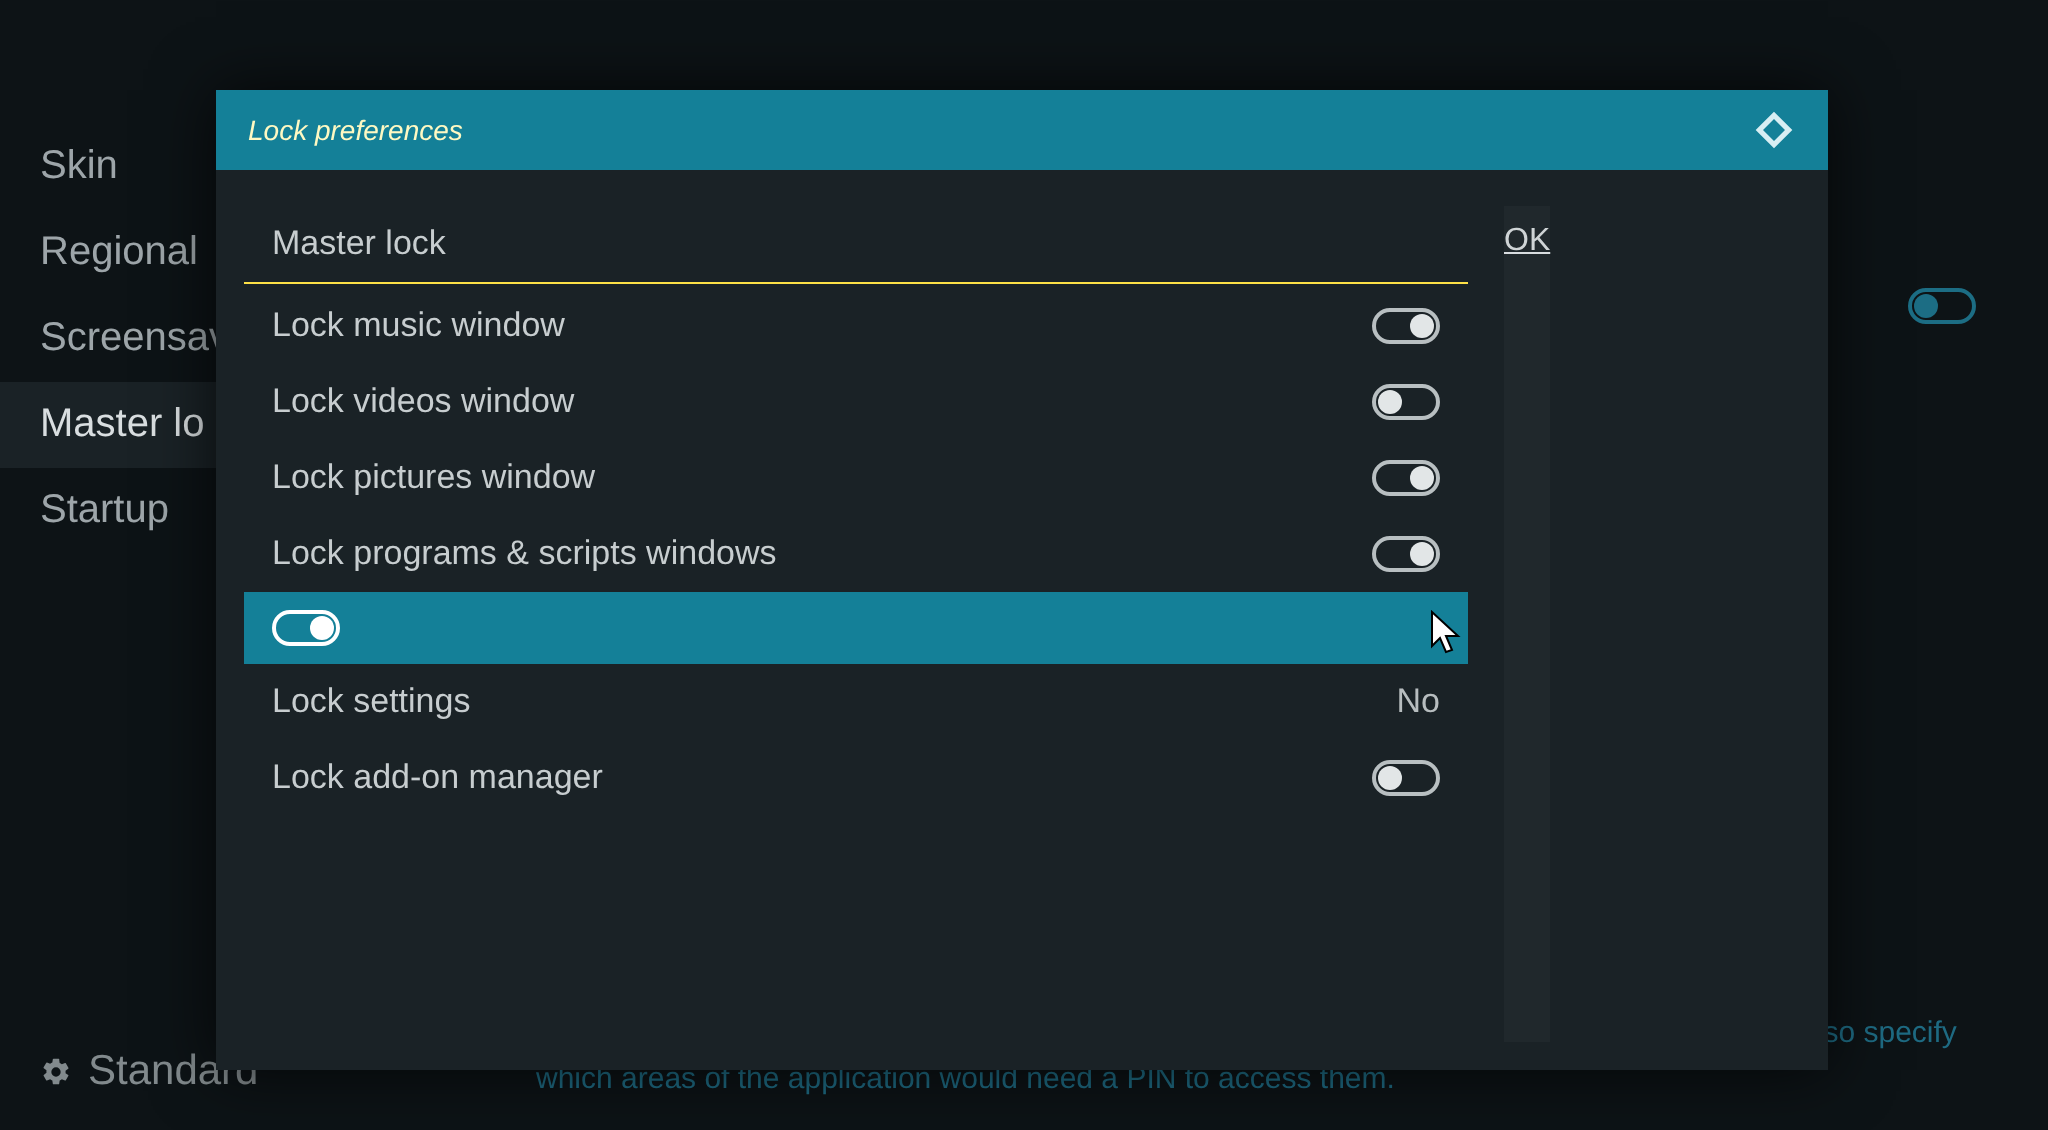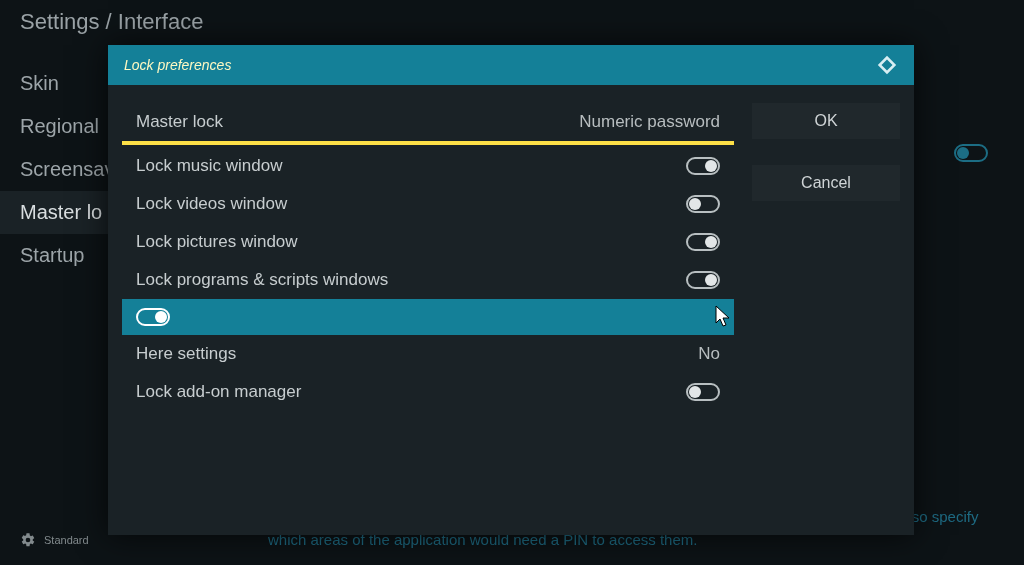--- a/index.html
+++ b/index.html
@@ -48,21 +48,21 @@
       color: #d9dee0;
     }
     .bg-bottom {
       position: absolute;
       bottom: 17px;
       left: 20px;
       display: flex;
       align-items: center;
       gap: 8px;
       color: #828a8d;
-      font-size: 11px;
+      font-size: 21px;
     }
     .gear-icon svg { width: 16px; height: 16px; display: block; }
     .bg-help {
       position: absolute;
       bottom: 14px;
       left: 268px;
       right: 20px;
       font-size: 15px;
       line-height: 1.5;
       color: #1e6a82;
@@ -108,21 +108,21 @@
       justify-content: space-between;
       align-items: center;
       padding: 9px 14px;
       font-size: 17px;
       color: #c7cdcf;
       font-weight: 300;
       cursor: pointer;
       position: relative;
     }
     .setting-row.first {
-      border-bottom: 4px solid #fde047;
+      border-bottom: 1px solid #fde047;
       margin-bottom: 2px;
     }
     .setting-row.highlighted {
       background: #148098;
       color: #f3f8f8;
     }
     .setting-value {
       color: #b7bdbf;
       font-size: 17px;
     }
@@ -156,22 +156,23 @@
     }
     .toggle.hl { border-color: #fff; }
     .toggle.hl.on::after { background: #fff; }
     .toggle.bg-off {
        border-color: #1c6d84;
     }
     .toggle.bg-off::after { background:#1c6d84;}
     .actions-col {
       width: 148px;
       display: flex;
-      flex-direction: column;
-      gap: 26px;
+      flex-direction: row;
+      gap: 14px;
+      text-decoration: underline;
     }
     .action-btn {
       background: #20282c;
       color: #cfd4d6;
       text-align: center;
       padding: 9px 0;
       font-size: 16px;
       cursor: pointer;
       font-weight: 300;
     }
@@ -180,21 +181,20 @@
       top: 305px;
       left: 715px;
       pointer-events: none;
     }
     .cursor svg { width: 18px; height: 24px; display:block; }
   </style>
 </head>
 <body>
 
 <div class="topbar">
-  <div class="breadcrumb">Settings / Interface</div>
 </div>
 
 <div class="background-sidebar">
   <div class="bg-side-item">Skin</div>
   <div class="bg-side-item">Regional</div>
   <div class="bg-side-item">Screensav</div>
   <div class="bg-side-item selected">Master lo</div>
   <div class="bg-side-item">Startup</div>
 </div>
 
@@ -220,21 +220,20 @@
       <svg viewBox="0 0 24 24" fill="#d8eef3">
           <path d="M12 2 L22 12 L12 22 L2 12 Z M12 6 L18 12 L12 18 L6 12 Z" fill-rule="evenodd"></path>
         </svg>
     </span>
   </div>
   <div class="dialog-body">
     <div class="settings-col">
 
       <div class="setting-row first">
         <span>Master lock</span>
-        <span class="setting-value">Numeric password</span>
       </div>
 
       <div class="setting-row">
         <span>Lock music window</span>
         <span>
             <div class="toggle on"></div>
           </span>
       </div>
 
       <div class="setting-row">
@@ -258,35 +257,34 @@
           </span>
       </div>
 
       <div class="setting-row highlighted">
         <span>
             <div class="toggle on hl"></div>
           </span>
       </div>
 
       <div class="setting-row">
-        <span>Here settings</span>
+        <span>Lock settings</span>
         <span class="setting-value">No</span>
       </div>
 
       <div class="setting-row">
         <span>Lock add-on manager</span>
         <span>
             <div class="toggle off"></div>
           </span>
       </div>
 
     </div>
     <div class="actions-col">
       <div class="action-btn">OK</div>
-      <div class="action-btn">Cancel</div>
     </div>
   </div>
 </div>
 
 <div class="cursor">
   <svg viewBox="0 0 18 24">
       <path d="M1 1 L1 18 L5 14 L8 21 L11 20 L8 13 L14 13 Z" fill="#fff" stroke="#000" stroke-width="1"></path>
     </svg>
 </div>
 

